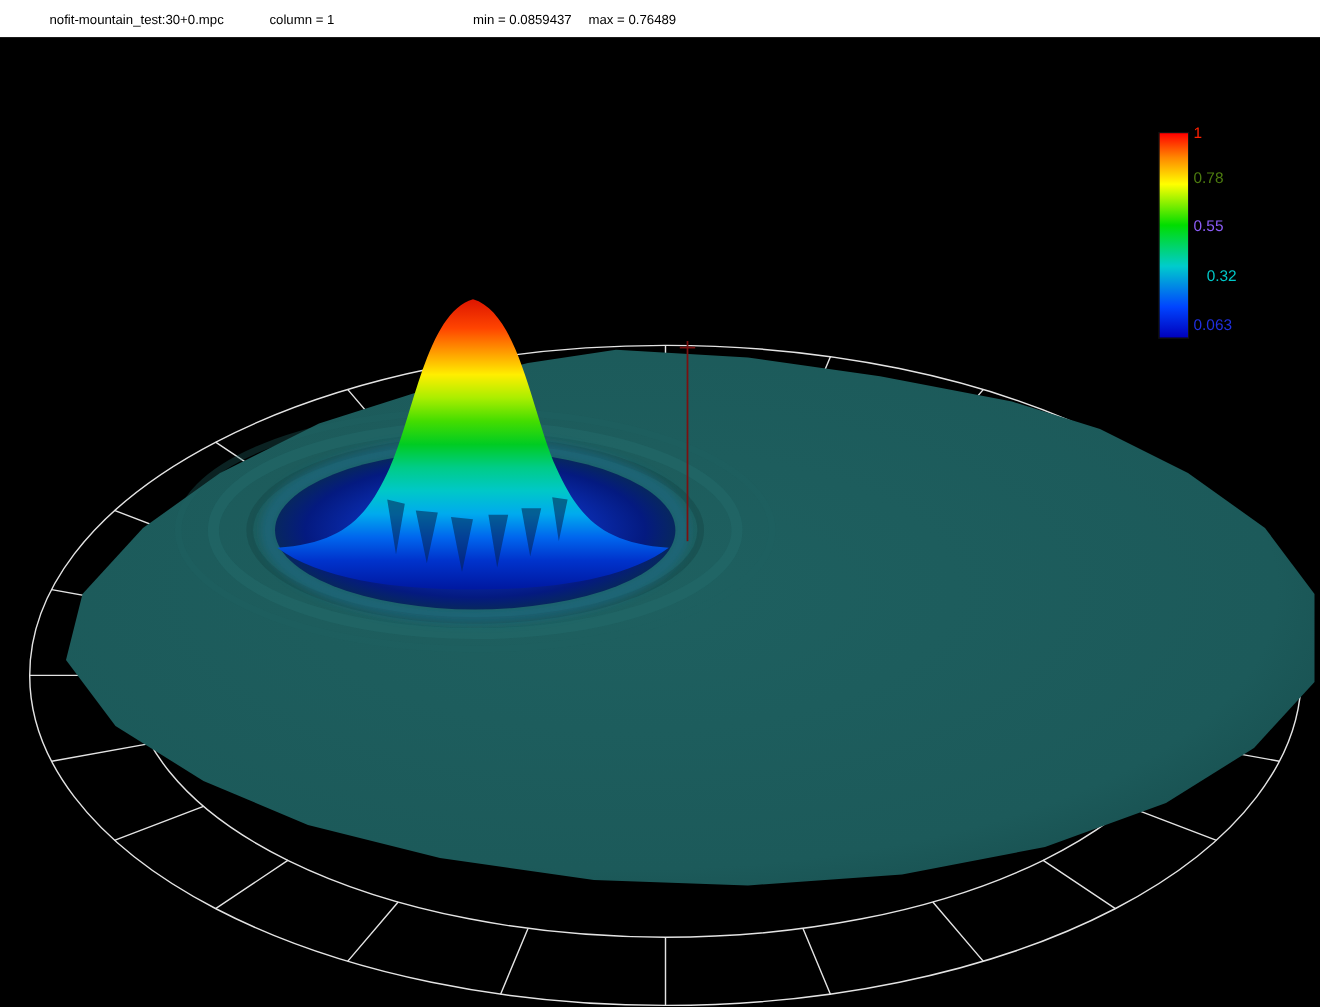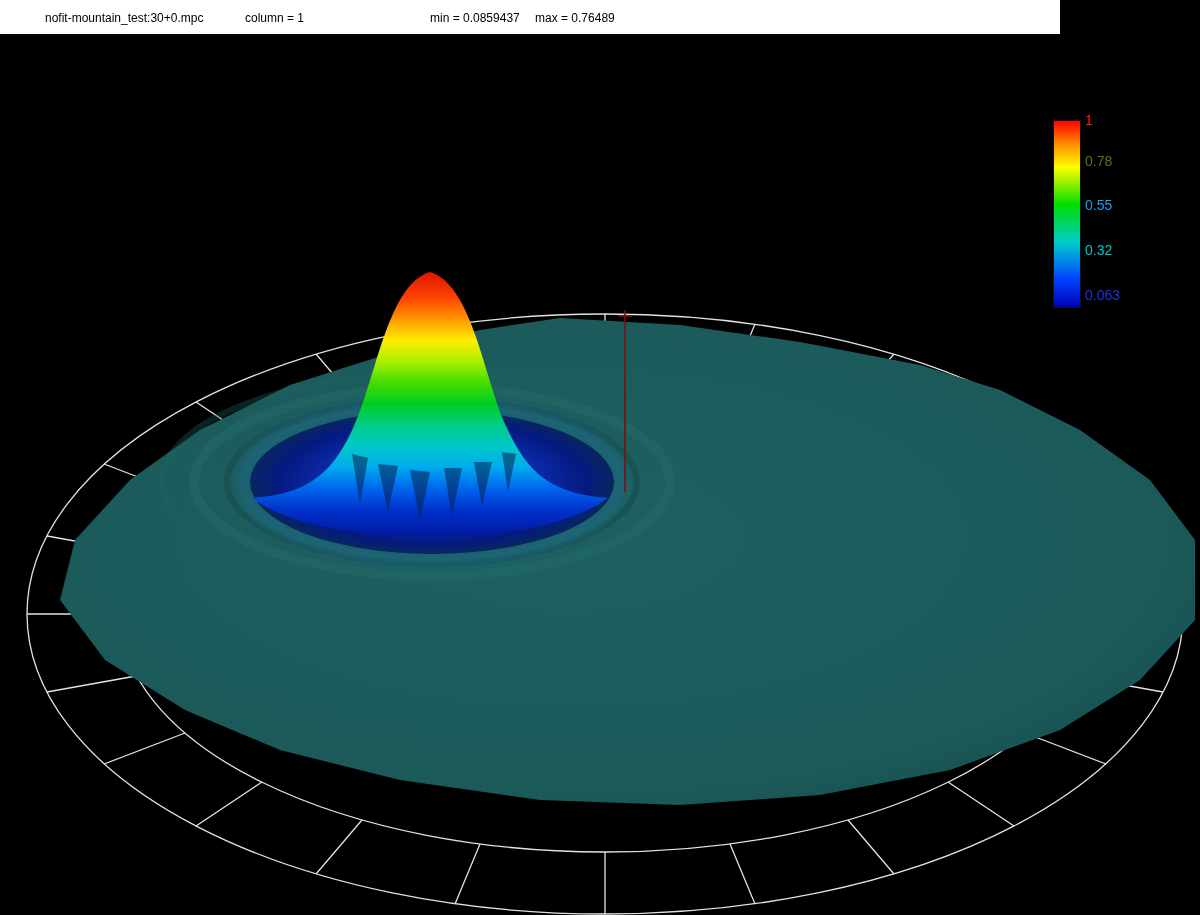--- a/index.html
+++ b/index.html
@@ -5,21 +5,21 @@
   html,body{margin:0;padding:0;}
   body{
     width:1200px;height:915px;
     background:#000;
     font-family:"Liberation Sans","DejaVu Sans",sans-serif;
     position:relative;
     overflow:hidden;
   }
   .header{
     position:absolute;top:0;left:0;
-    width:1060px;height:34px;
+    width:1200px;height:34px;
     background:#ffffff;
     color:#000;
     font-size:12px;
   }
   .header span{
     position:absolute;top:11px;
     white-space:nowrap;
   }
   .h-file{left:45px;}
   .h-col{left:245px;}
@@ -44,21 +44,21 @@
     border:1px solid #111;
   }
   .colorbar .tick{
     position:absolute;left:32px;
     font-size:14px;
     white-space:nowrap;
   }
   .t0{top:-8px;}
   .t1{top:33px;}
   .t2{top:77px;}
-  .t3{top:122px;}
+  .t3{top:122px;margin-left:12px;}
   .t4{top:167px;}
 </style>
 </head>
 <body>
 
 <div class="header">
   <span class="h-file">nofit-mountain_test:30+0.mpc</span>
   <span class="h-col">column = 1</span>
   <span class="h-min">min = 0.0859437</span>
   <span class="h-max">max = 0.76489</span>
@@ -149,16 +149,16 @@
       <line x1="625" y1="276" x2="625" y2="458"></line>
       <line x1="618" y1="282" x2="632" y2="282"></line>
     </g>
   </svg>
 </div>
 
 <div class="colorbar">
   <div class="bar"></div>
   <span class="tick t0" style="color: rgb(255, 32, 0);">1</span>
   <span class="tick t1" style="color: #4d7c0f;">0.78</span>
-  <span class="tick t2" style="color: #0ea5e9;">0.55</span>
+  <span class="tick t2" style="color: #8b5cf6;">0.55</span>
   <span class="tick t3" style="color: rgb(0, 200, 200);">0.32</span>
   <span class="tick t4" style="color: rgb(32, 48, 224);">0.063</span>
 </div>
 
 </body></html>

